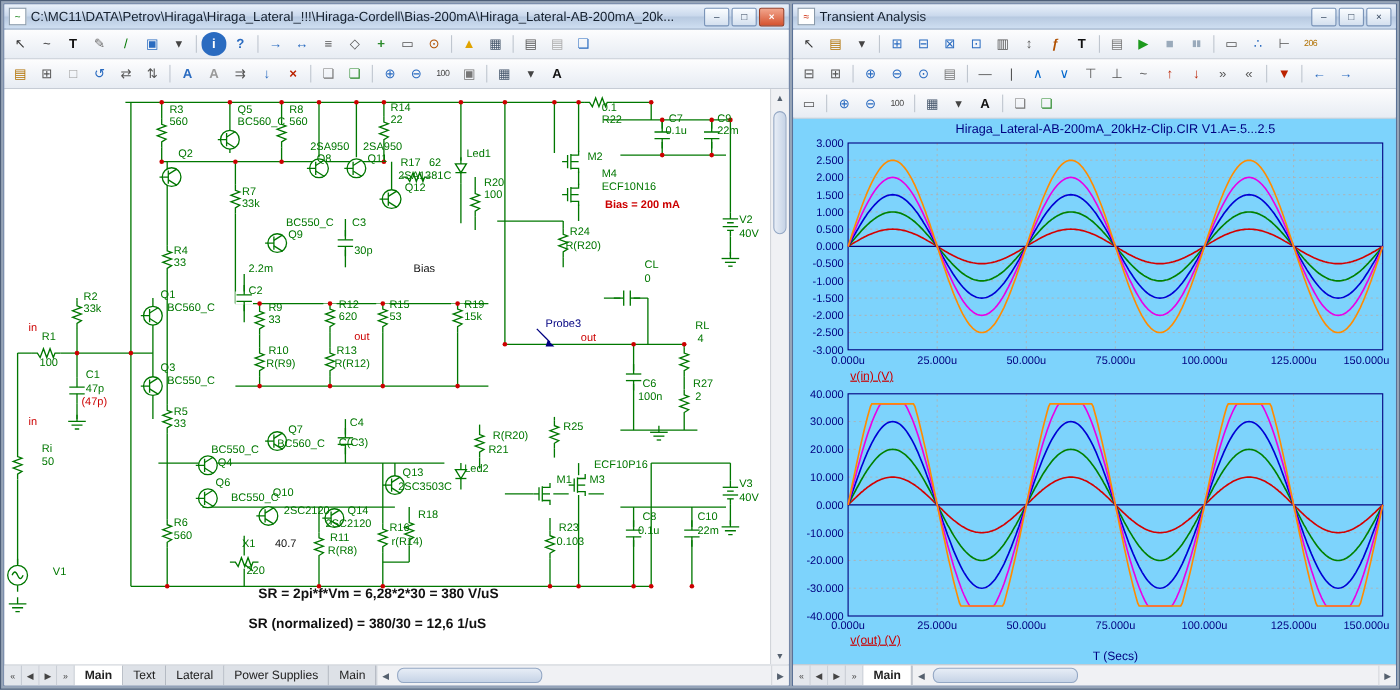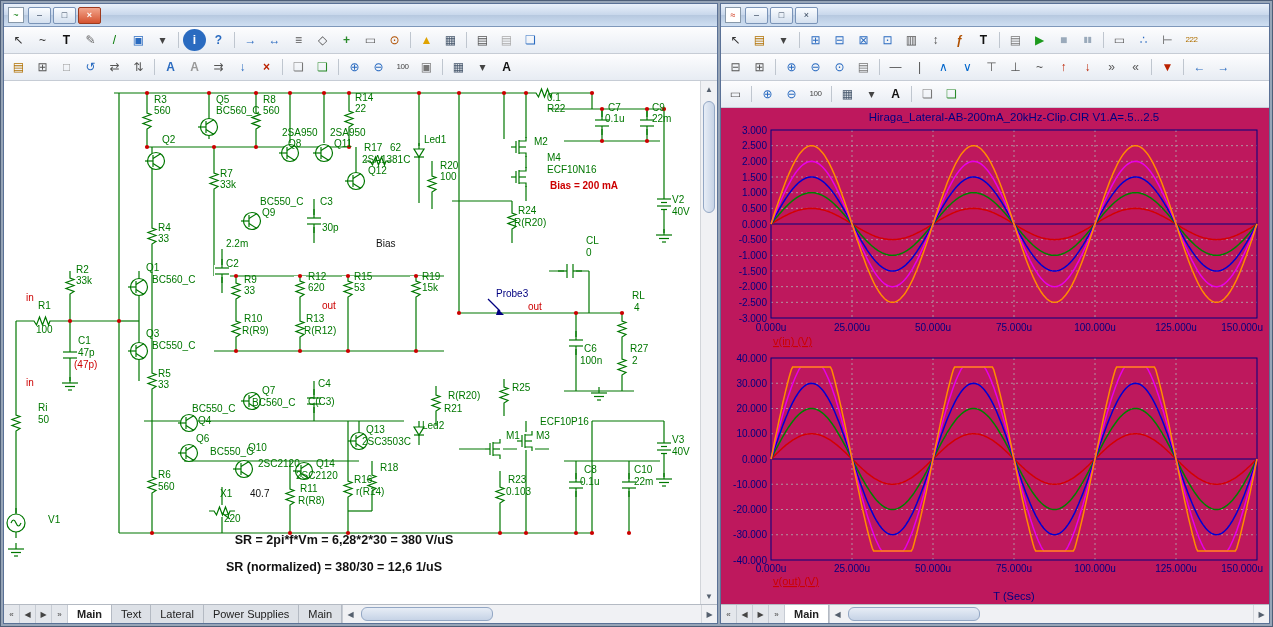--- a/index.html
+++ b/index.html
@@ -29,30 +29,31 @@
   .varrow{height:16px;display:flex;align-items:center;justify-content:center;font-size:8px;color:#55606e;}
   .vthumb{position:absolute;left:2px;right:2px;top:20px;height:110px;background:linear-gradient(90deg,#e7edf6,#c6d3e6);border:1px solid #93a7c4;border-radius:6px;}
   .tabrow{height:18px;flex:0 0 18px;display:flex;align-items:stretch;background:#eceef1;border-top:1px solid #b4bac3;font-size:11px;}
   .tnav{width:15px;display:flex;align-items:center;justify-content:center;font-size:8px;color:#444;border-right:1px solid #c7ccd4;background:#e4e7ec;}
   .tab{padding:0 9px;display:flex;align-items:center;border-right:1px solid #b4bac3;background:#dde1e7;color:#222;white-space:nowrap;}
   .tab.sel{background:#ffffff;font-weight:bold;}
   .hscroll{flex:1;position:relative;background:#f0f1f4;border-left:1px solid #c7ccd4;}
   .harrow{position:absolute;top:0;bottom:0;width:15px;display:flex;align-items:center;justify-content:center;font-size:8px;color:#55606e;}
   .harrow.l{left:0;} .harrow.r{right:0;border-left:1px solid #d4d7dc;}
   .hthumb{position:absolute;top:2px;bottom:2px;left:18px;width:130px;background:linear-gradient(#e7edf6,#c6d3e6);border:1px solid #93a7c4;border-radius:6px;}
-  #plot-area{flex:1;background:#be185d;overflow:hidden;}
+  #plot-area{flex:1;background:#7dd3fc;overflow:hidden;}
 </style>
 </head>
 <body>
 
 <div id="app">
 
   <div class="win" id="win-left">
     <div class="titlebar">
       <span class="doc-ic">~</span>
+      <span class="t-text">C:\MC11\DATA\Petrov\Hiraga\Hiraga_Lateral_!!!\Hiraga-Cordell\Bias-200mA\Hiraga_Lateral-AB-200mA_20k...</span>
       <span class="t-btns" id="lbtns">
           <span class="tbtn">–</span>
           <span class="tbtn">□</span>
           <span class="tbtn close">×</span>
         </span>
     </div>
     <div class="toolbar" id="ltb1">
         <span class="ibtn">↖</span>
         <span class="ibtn">~</span>
         <span class="ibtn bold" style="color: rgb(17, 17, 17);">T</span>
@@ -768,20 +769,21 @@
           <span class="harrow l">◀</span>
           <span class="hthumb"></span>
           <span class="harrow r">▶</span>
         </span>
       </div>
   </div>
 
   <div class="win" id="win-right">
     <div class="titlebar">
       <span class="doc-ic" style="color:#cc2200;">≈</span>
+      <span class="t-text">Transient Analysis</span>
       <span class="t-btns" id="rbtns">
           <span class="tbtn">–</span>
           <span class="tbtn">□</span>
           <span class="tbtn">×</span>
         </span>
     </div>
     <div class="toolbar" id="rtb1">
         <span class="ibtn">↖</span>
         <span class="ibtn" style="color: rgb(176, 112, 0);">▤</span>
         <span class="ibtn" style="color: rgb(68, 68, 68);">▾</span>
@@ -796,21 +798,21 @@
         <span class="ibtn bold" style="color: rgb(17, 17, 17);">T</span>
         <span class="sep"></span>
         <span class="ibtn" style="color: rgb(119, 119, 119);">▤</span>
         <span class="ibtn" style="color: rgb(29, 154, 29);">▶</span>
         <span class="ibtn" style="color: rgb(154, 170, 187);">■</span>
         <span class="ibtn sm" style="color: rgb(154, 170, 187);">▮▮</span>
         <span class="sep"></span>
         <span class="ibtn" style="color: rgb(85, 85, 85);">▭</span>
         <span class="ibtn" style="color: rgb(42, 107, 192);">∴</span>
         <span class="ibtn" style="color: rgb(85, 85, 85);">⊢</span>
-        <span class="ibtn sm" style="color: rgb(176, 112, 0);">222</span>
+        <span class="ibtn sm" style="color: rgb(176, 112, 0);">206</span>
       </div>
     <div class="toolbar" id="rtb2">
         <span class="ibtn" style="color: rgb(85, 85, 85);">⊟</span>
         <span class="ibtn" style="color: rgb(85, 85, 85);">⊞</span>
         <span class="sep"></span>
         <span class="ibtn" style="color: rgb(42, 107, 192);">⊕</span>
         <span class="ibtn" style="color: rgb(42, 107, 192);">⊖</span>
         <span class="ibtn" style="color: rgb(42, 107, 192);">⊙</span>
         <span class="ibtn" style="color: rgb(119, 119, 119);">▤</span>
         <span class="sep"></span>

